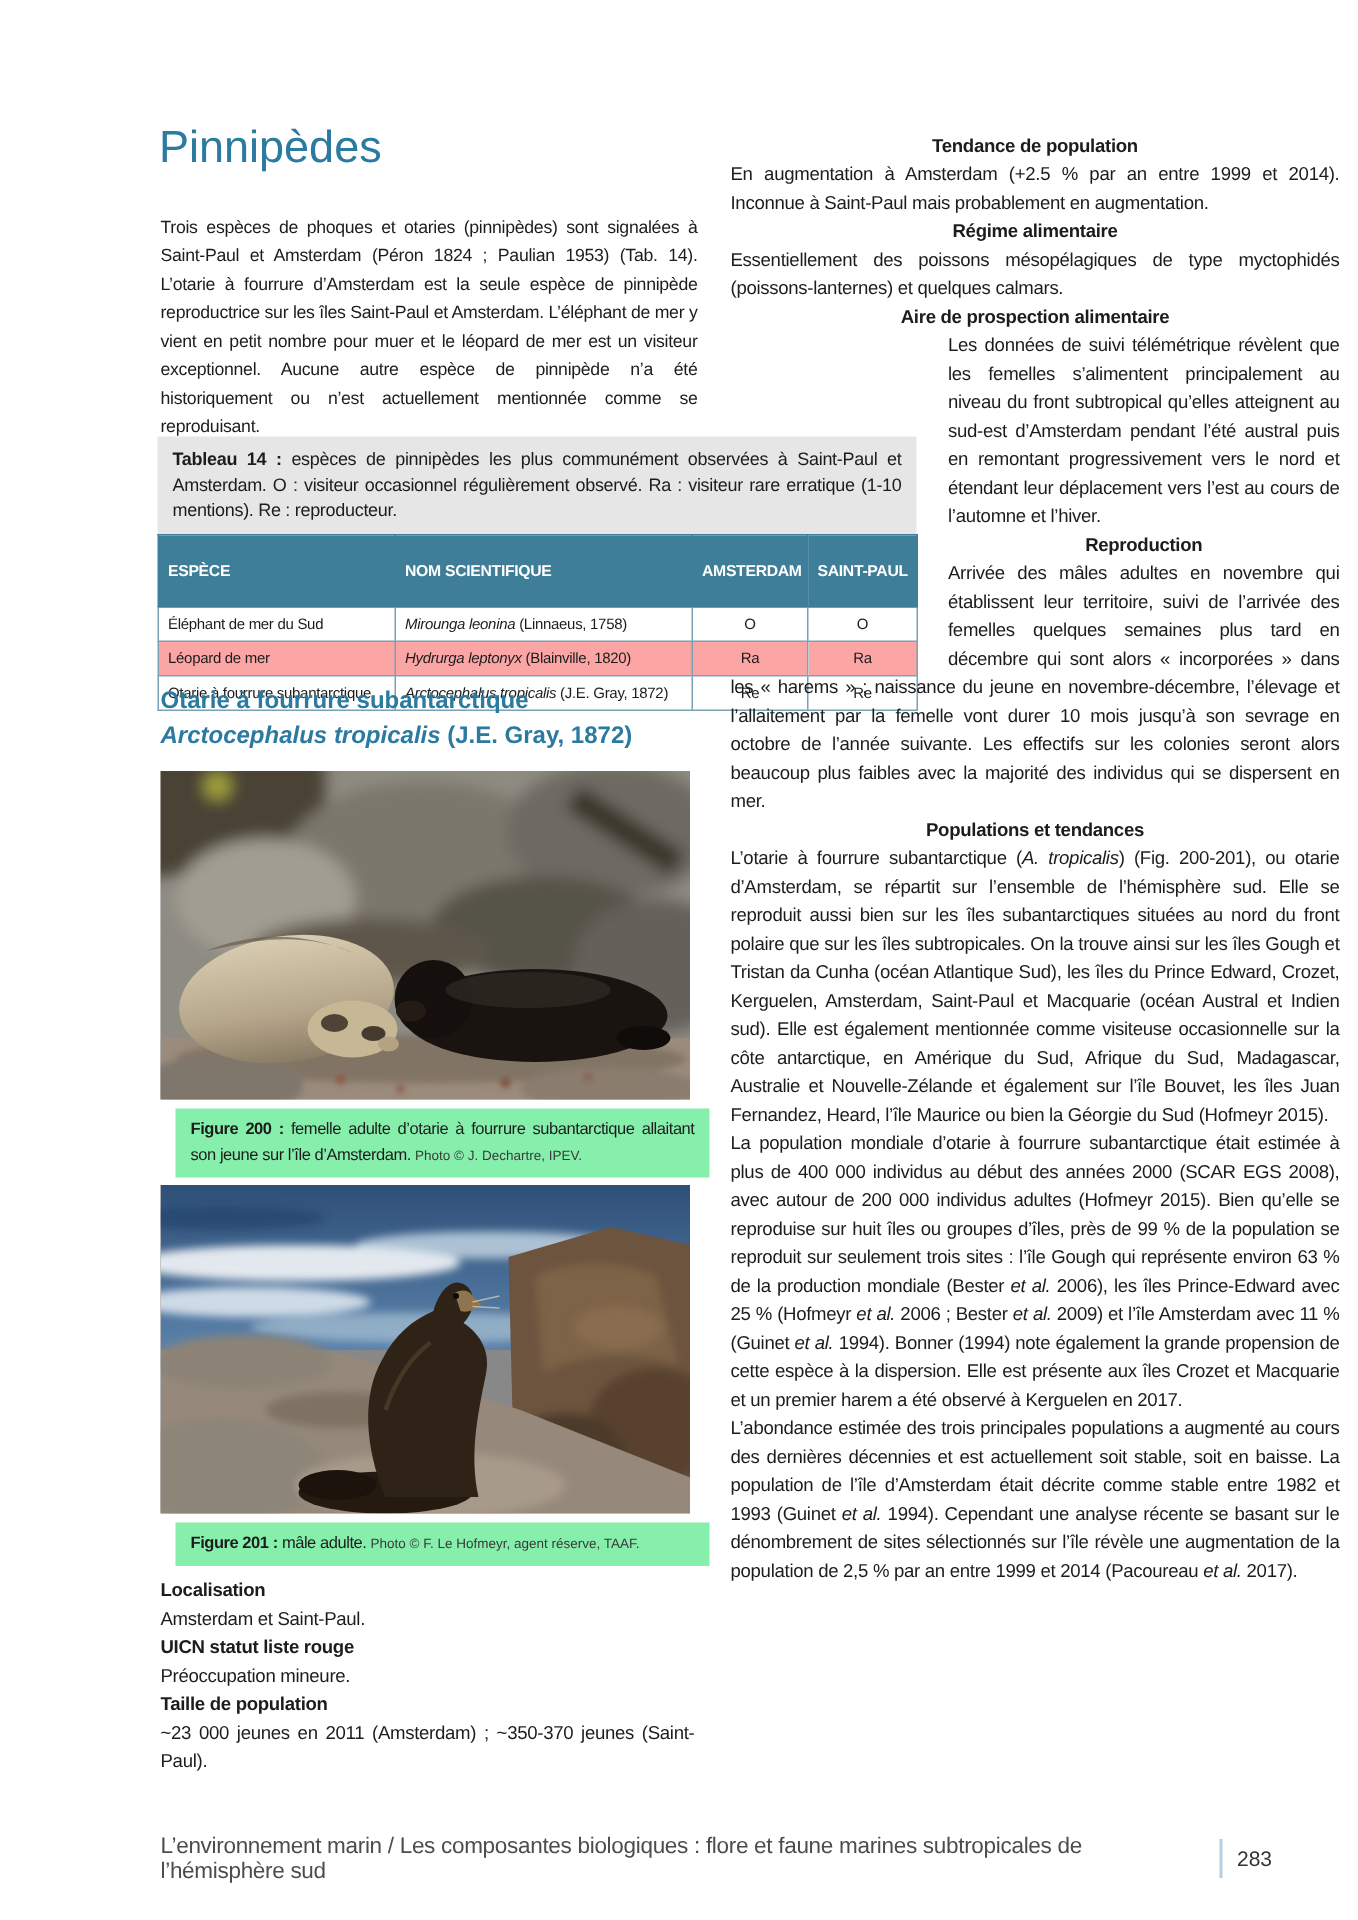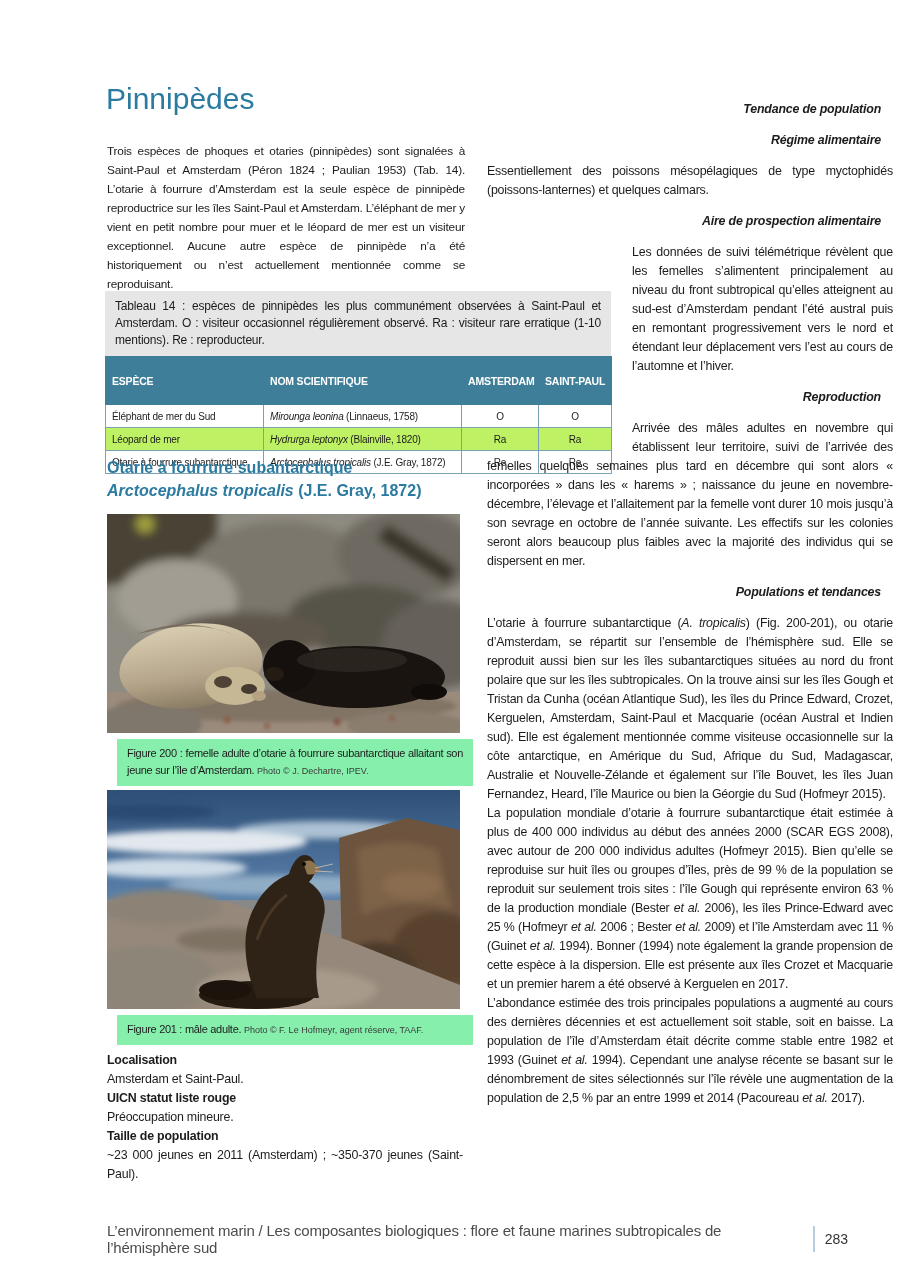--- a/index.html
+++ b/index.html
@@ -9,30 +9,30 @@
 
   
   .page-title{left:106px;top:62px;font-size:30px;font-weight:400;color:#2b7aa0;letter-spacing:0;}
 
   
   .intro{left:107px;top:130px;width:358px;font-size:11.8px;line-height:19px;
          letter-spacing:-0.2px;text-align:justify;}
 
   .tbl-caption{left:105px;top:291px;width:486px;background:#e6e6e6;padding:7px 10px;
                font-size:12px;line-height:17px;letter-spacing:-0.2px;text-align:justify;}
-  .cap-label{font-weight:400;}
+  .cap-label{font-weight:700;}
 
   table.species-table{left:105px;top:356px;width:506px;border-collapse:collapse;
         font-size:10px;letter-spacing:-0.2px;table-layout:fixed;}
   table.species-table th{background:#3e7e99;color:#fff;font-size:10.5px;font-weight:700;
         text-align:left;padding:12px 6px;height:23px;border:1px solid #3e7e99;white-space:nowrap;}
   table.species-table th.c, table.species-table td.c{text-align:center;}
   table.species-table td{border:1px solid #7aa2b5;height:22px;padding:0 6px;white-space:nowrap;
         overflow:hidden;background:#fff;}
-  table.species-table tr.alt td{background:#bef264;}
+  table.species-table tr.alt td{background:#fca5a5;}
   table.species-table{border:1px solid #3e7e99;}
   col.c1{width:158px;} col.c2{width:198px;} col.c3{width:77px;} col.c4{width:73px;}
 
   .species-head{left:107px;top:456px;width:360px;color:#2b7aa0;font-size:16px;
                 font-weight:700;line-height:23px;}
 
   .photo{left:107px;width:353px;height:219px;overflow:hidden;background:#888;}
   .photo1{top:514px;} .photo2{top:790px;}
 
   .fig-caption{left:105px;width:336px;background:#86efac;padding:6px 10px;
@@ -41,21 +41,21 @@
   .credit{font-size:9px;color:#3a3a3a;letter-spacing:0;}
 
   .infos{left:107px;top:1051px;width:356px;font-size:12.4px;line-height:19px;
          letter-spacing:-0.2px;}
   .infos .lbl{font-weight:700;}
   .infos .val{text-align:justify;}
 
   
   .right-col{left:487px;top:88px;width:406px;font-size:12.4px;line-height:19px;
              letter-spacing:-0.2px;text-align:justify;}
-  .right-col h3{font-size:12.4px;font-weight:700;margin:12px;line-height:19px;text-align:right;font-style:italic;}
+  .right-col h3{font-size:12.4px;font-weight:700;margin:0;line-height:19px;text-align:center;}
   .right-col p{margin:0;}
   .mt23{margin-top:23px;} .mt20{margin-top:20px;} .mt30{margin-top:30px;} .mt8{margin-top:8px;}
   .table-spacer{float:left;width:135px;height:174px;margin-top:36px;margin-right:10px;}
 
   
   .footer{left:107px;top:1222px;width:741px;display:flex;justify-content:flex-end;
           align-items:center;gap:10px;}
   .footer-text{font-size:15px;color:#4c4c4c;letter-spacing:-0.2px;}
   .footer-divider{width:2px;height:26px;background:#b7cfdc;}
   .footer-num{font-size:14px;color:#333;}
@@ -235,20 +235,21 @@
   <div class="lbl">Localisation</div>
   <div class="val">Amsterdam et Saint-Paul.</div>
   <div class="lbl">UICN statut liste rouge</div>
   <div class="val">Préoccupation mineure.</div>
   <div class="lbl">Taille de population</div>
   <div class="val">~23 000 jeunes en 2011 (Amsterdam) ; ~350-370 jeunes (Saint-Paul).</div>
 </div>
 
 <div class="abs right-col">
   <h3>Tendance de population</h3>
+  <p>En augmentation à Amsterdam (+2.5 % par an entre 1999 et 2014). Inconnue à Saint-Paul mais probablement en augmentation.</p>
   <h3>Régime alimentaire</h3>
   <p>Essentiellement des poissons mésopélagiques de type myctophidés (poissons-lanternes) et quelques calmars.</p>
   <h3 class="mt23">Aire de prospection alimentaire</h3>
   <div class="table-spacer"></div>
   <p>Les données de suivi télémétrique révèlent que les femelles s’alimentent principalement au niveau du front subtropical qu’elles atteignent au sud-est d’Amsterdam pendant l’été austral puis en remontant progressivement vers le nord et étendant leur déplacement vers l’est au cours de l’automne et l’hiver.</p>
   <h3 class="mt20">Reproduction</h3>
   <p>Arrivée des mâles adultes en novembre qui établissent leur territoire, suivi de l’arrivée des femelles quelques semaines plus tard en décembre qui sont alors « incorporées » dans les « harems » ; naissance du jeune en novembre-décembre, l’élevage et l’allaitement par la femelle vont durer 10 mois jusqu’à son sevrage en octobre de l’année suivante. Les effectifs sur les colonies seront alors beaucoup plus faibles avec la majorité des individus qui se dispersent en mer.</p>
   <h3 class="mt30">Populations et tendances</h3>
   <p>L’otarie à fourrure subantarctique (<i>A. tropicalis</i>) (Fig. 200-201), ou otarie d’Amsterdam, se répartit sur l’ensemble de l’hémisphère sud. Elle se reproduit aussi bien sur les îles subantarctiques situées au nord du front polaire que sur les îles subtropicales. On la trouve ainsi sur les îles Gough et Tristan da Cunha (océan Atlantique Sud), les îles du Prince Edward, Crozet, Kerguelen, Amsterdam, Saint-Paul et Macquarie (océan Austral et Indien sud). Elle est également mentionnée comme visiteuse occasionnelle sur la côte antarctique, en Amérique du Sud, Afrique du Sud, Madagascar, Australie et Nouvelle-Zélande et également sur l’île Bouvet, les îles Juan Fernandez, Heard, l’île Maurice ou bien la Géorgie du Sud (Hofmeyr 2015).</p>
   <p class="mt8">La population mondiale d’otarie à fourrure subantarctique était estimée à plus de 400 000 individus au début des années 2000 (SCAR EGS 2008), avec autour de 200 000 individus adultes (Hofmeyr 2015). Bien qu’elle se reproduise sur huit îles ou groupes d’îles, près de 99 % de la population se reproduit sur seulement trois sites : l’île Gough qui représente environ 63 % de la production mondiale (Bester <i>et al.</i> 2006), les îles Prince-Edward avec 25 % (Hofmeyr <i>et al.</i> 2006 ; Bester <i>et al.</i> 2009) et l’île Amsterdam avec 11 % (Guinet <i>et al.</i> 1994). Bonner (1994) note également la grande propension de cette espèce à la dispersion. Elle est présente aux îles Crozet et Macquarie et un premier harem a été observé à Kerguelen en 2017.</p>

